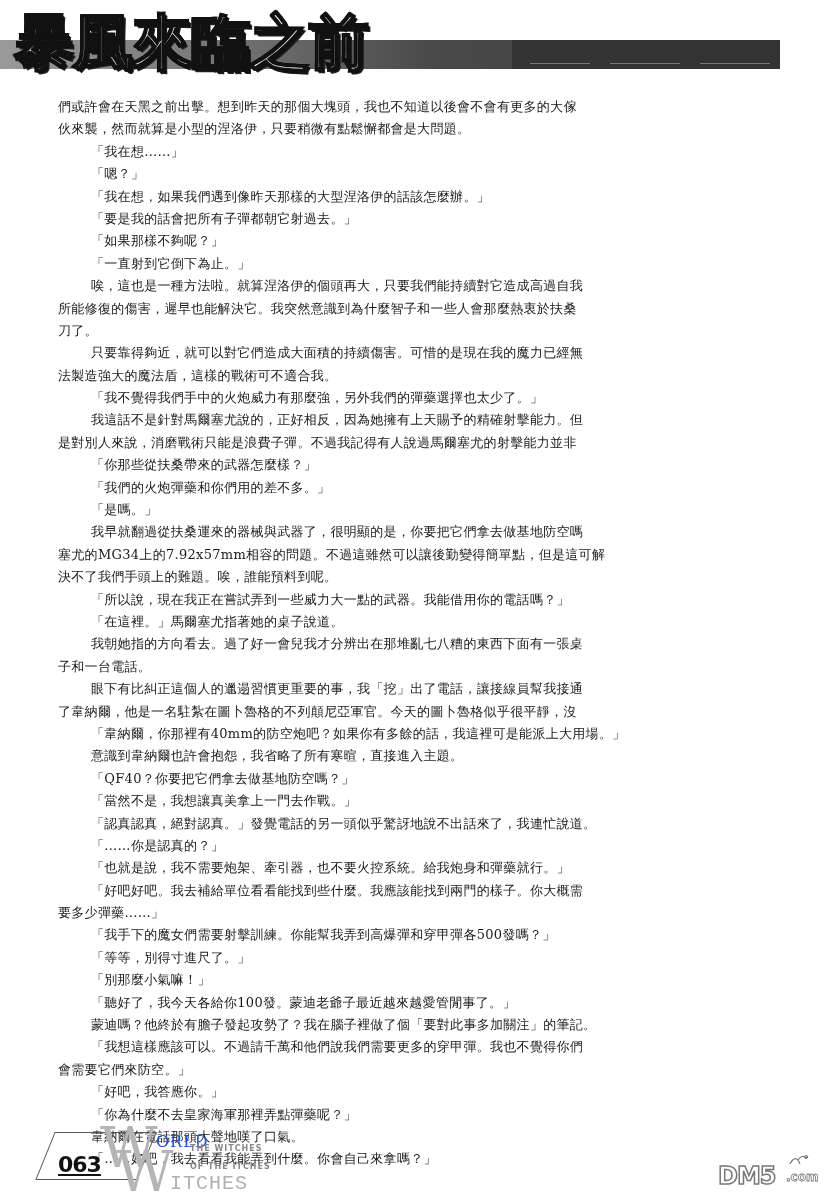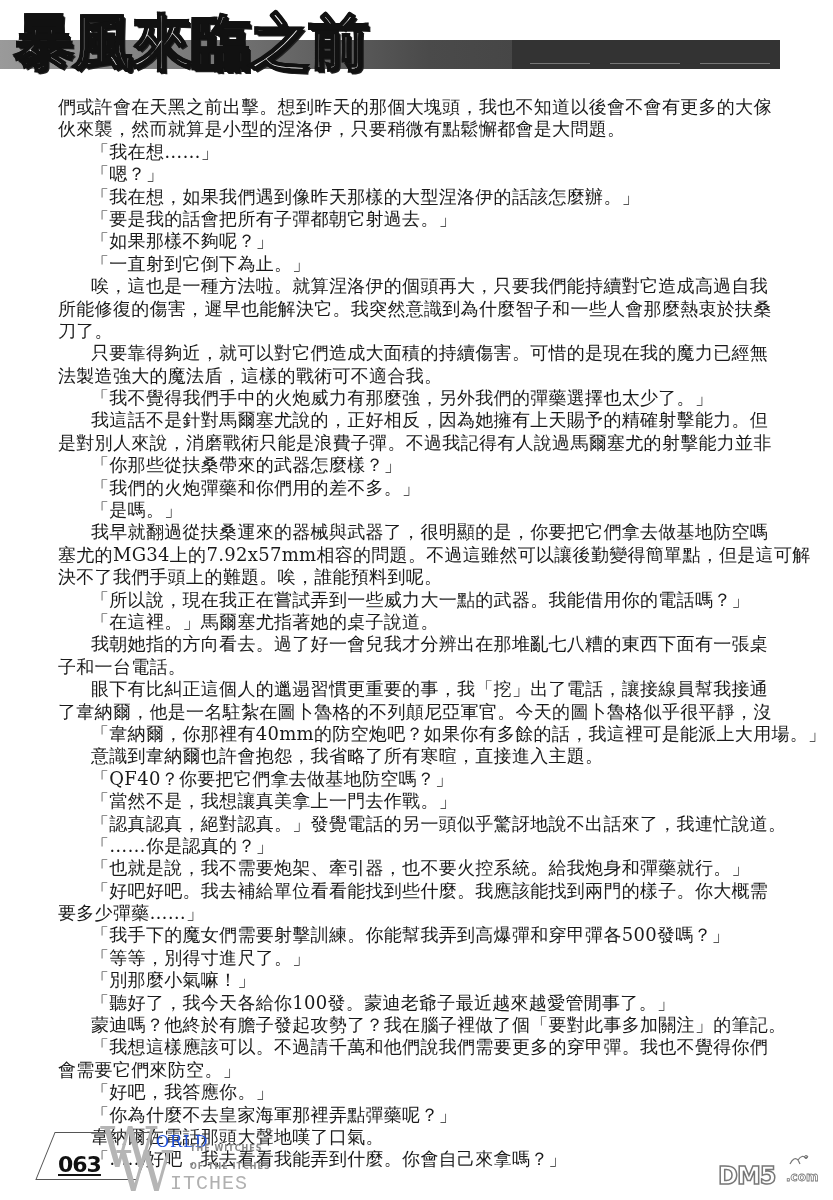--- a/index.html
+++ b/index.html
@@ -65,21 +65,21 @@
     }
     .body-text {
       position: absolute;
       left: 58px;
       top: 96px;
       width: 740px;
     }
     .line {
       height: 22.4px;
       line-height: 22.4px;
-      font-size: 18px;
+      font-size: 13px;
       white-space: nowrap;
       letter-spacing: 0.3px;
     }
     .line.indent {
       padding-left: 33px;
     }
     .footer-logo {
       position: absolute;
       left: 40px;
       top: 1124px;

